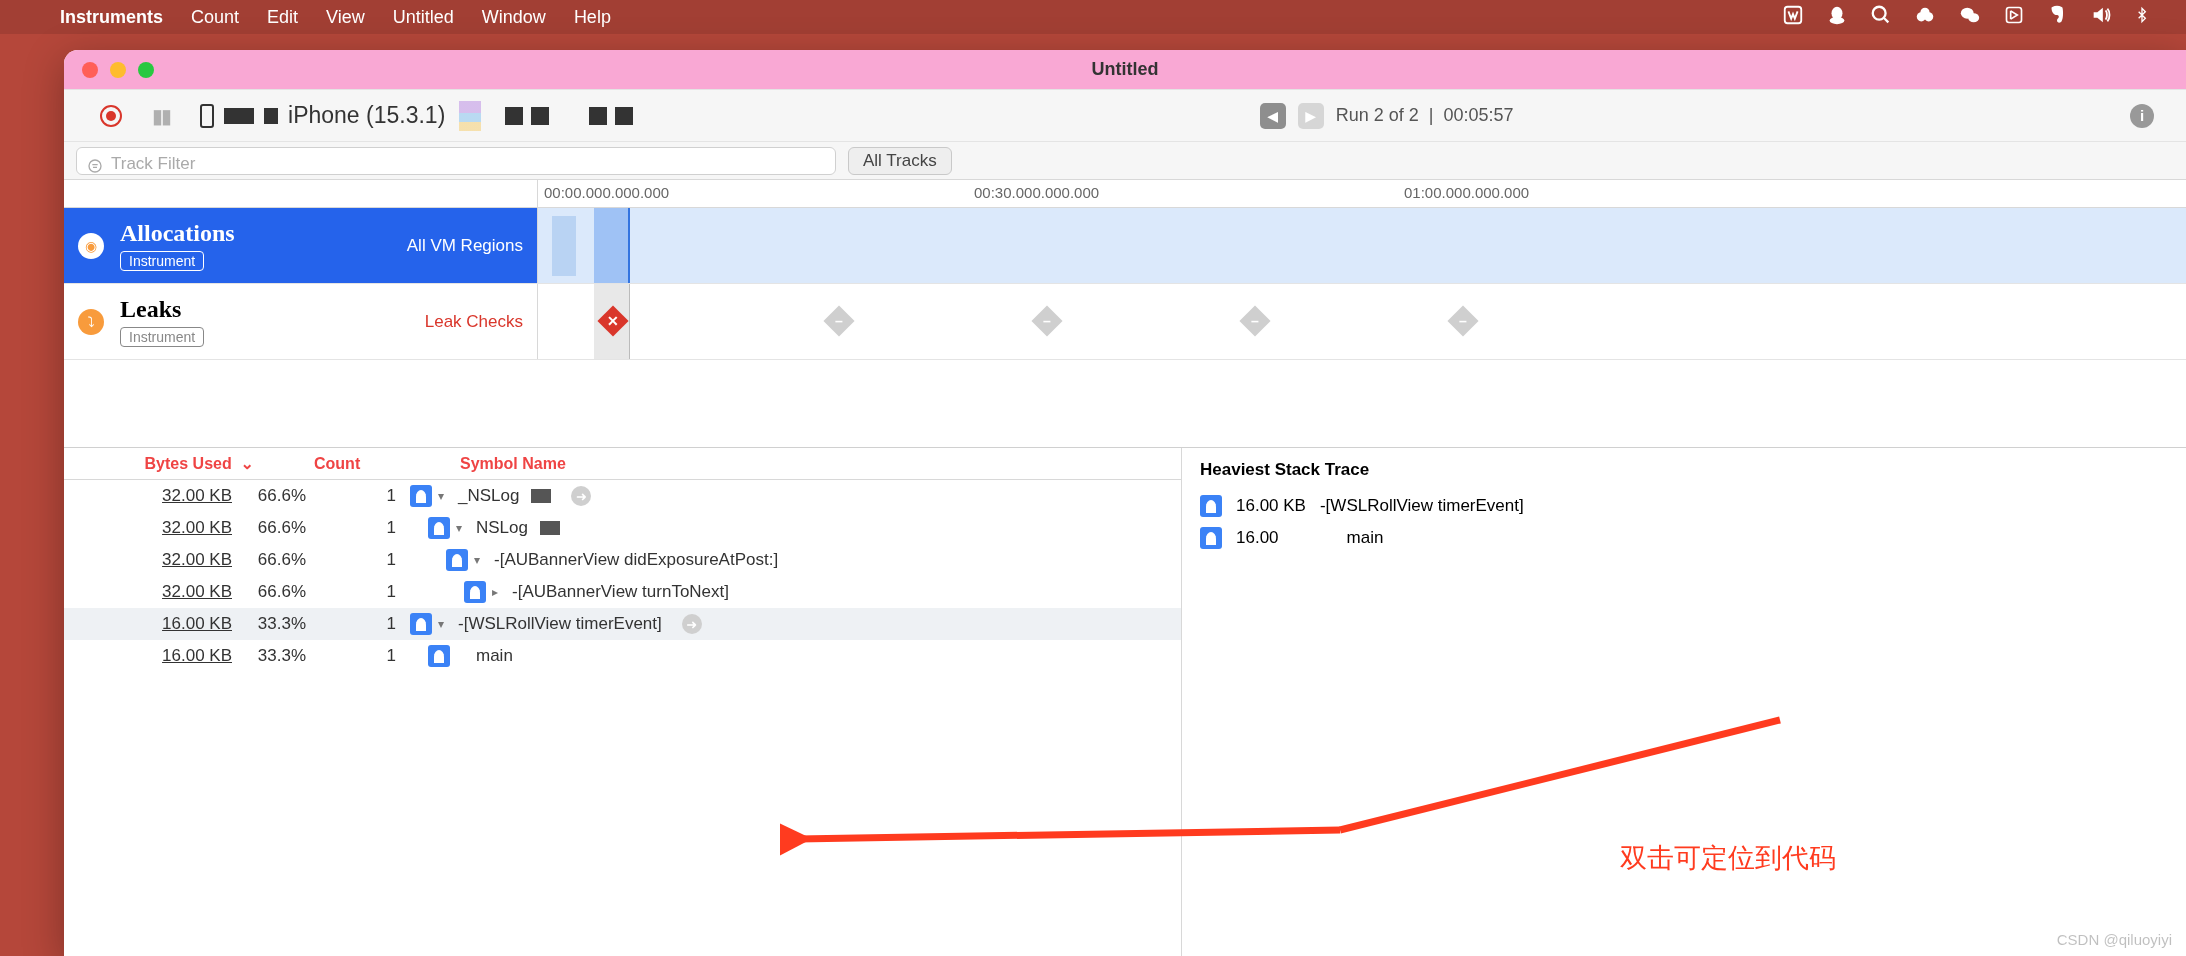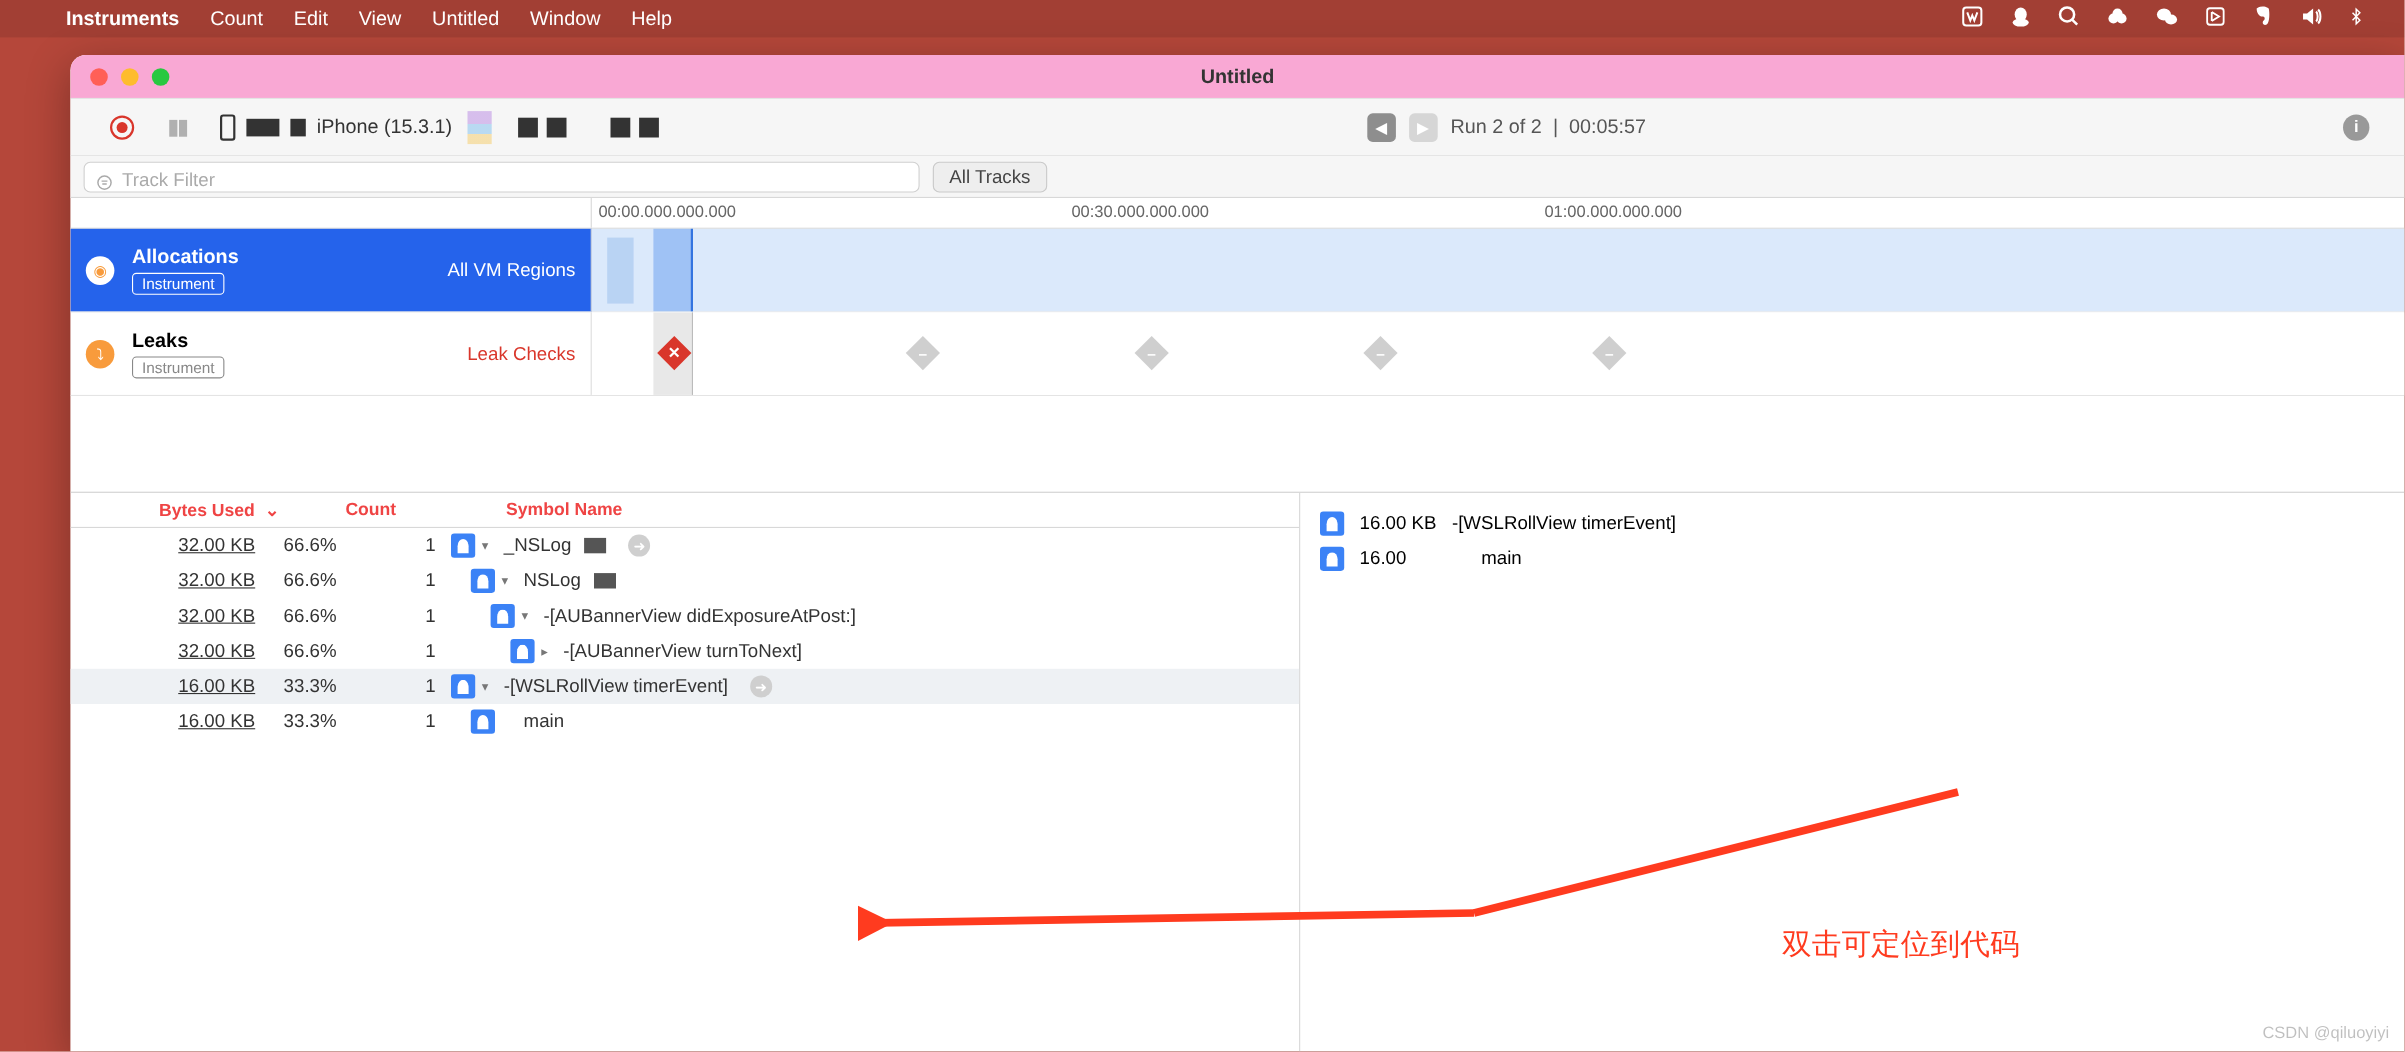--- a/index.html
+++ b/index.html
@@ -19,21 +19,21 @@
 .traffic { display: flex; gap: 12px; padding-left: 18px; }
 .traffic .dot { width: 16px; height: 16px; border-radius: 50%; }
 .dot.red { background: #ff5f57; } .dot.yellow { background: #febc2e; } .dot.green { background: #28c840; }
 .title-text { position: absolute; left: 50%; transform: translateX(-50%); font-weight: 600; color: #333; font-size: 18px; }
 
 
 .toolbar { height: 52px; background: #f6f6f6; border-bottom: 1px solid #e4e4e4; display: flex; align-items: center; padding: 0 12px; }
 .record-btn { width: 22px; height: 22px; border: 2.5px solid #d9362b; border-radius: 50%; margin: 0 30px 0 24px; position: relative; cursor: pointer; }
 .record-btn::after { content: ''; position: absolute; inset: 4px; background: #d9362b; border-radius: 50%; }
 .pause-btn { color: #b0b0b0; margin-right: 30px; font-size: 20px; letter-spacing: -2px; }
-.device { display: flex; align-items: center; gap: 10px; font-size: 18px; color: #333; }
+.device { display: flex; align-items: center; gap: 10px; font-size: 23px; color: #333; }
 .device .phone-ico { width: 14px; height: 24px; border: 2px solid #333; border-radius: 3px; }
 .device .redact { background: #333; height: 16px; }
 .center-ctrl { margin-left: auto; margin-right: auto; display: flex; align-items: center; gap: 12px; }
 .navbtn { width: 26px; height: 26px; background: #8e8e8e; color: #fff; border-radius: 5px; display: flex; align-items: center; justify-content: center; font-size: 14px; }
 .navbtn.dis { background: #d6d6d6; }
 .run-text { font-size: 18px; color: #555; }
 .info-ico { width: 24px; height: 24px; background: #999; border-radius: 50%; color: #fff; display: flex; align-items: center; justify-content: center; font-weight: 700; font-size: 15px; margin-right: 20px; }
 .color-strip { width: 22px; height: 30px; margin: 0 14px; background: linear-gradient(#c9a6e8 40%, #9fcef0 40% 70%, #f5d78e 70%); opacity: 0.7; }
 .redact-blocks { display: flex; gap: 8px; margin: 0 10px; }
 .redact-blocks span { width: 18px; height: 18px; background: #333; }
@@ -51,21 +51,21 @@
 
 
 .track { height: 76px; border-bottom: 1px solid #e4e4e4; display: flex; }
 .track .lpanel { width: 474px; border-right: 1px solid #d8d8d8; display: flex; align-items: center; padding: 0 14px; gap: 16px; }
 .track .content { flex: 1; position: relative; background: #fff; }
 .track.sel .lpanel { background: #2563eb; color: #fff; }
 .track .tico { width: 26px; height: 26px; border-radius: 50%; display: flex; align-items: center; justify-content: center; font-size: 14px; }
 .track.sel .tico { background: #fff; color: #f89b3c; }
 .track:not(.sel) .tico { background: #f89b3c; color: #fff; }
 .track .tinfo { flex: 1; }
-.track .tname { font-weight: 600; font-size: 18px; }
+.track .tname { font-weight: 600; font-size: 24px; font-family: Liberation Serif, serif; }
 .track .tbadge { display: inline-block; border: 1px solid currentColor; border-radius: 4px; padding: 1px 8px; font-size: 14px; margin-top: 4px; }
 .track .tmode { font-size: 17px; }
 .track.sel .tmode { color: #fff; }
 .track:not(.sel) .tmode { color: #d9362b; }
 .alloc-bar { position: absolute; left: 14px; top: 8px; width: 24px; height: 60px; background: #b9d3f3; }
 .alloc-sel { position: absolute; left: 56px; top: 0; width: 36px; height: 100%; background: #9fc2f5; border-right: 2px solid #3374e0; }
 .alloc-sel2 { position: absolute; left: 56px; top: 0; width: 36px; height: 100%; background: #e8e8e8; border-right: 1px solid #bbb; }
 .leak-mark { position: absolute; top: 26px; width: 22px; height: 22px; transform: rotate(45deg); display: flex; align-items: center; justify-content: center; }
 .leak-mark.red { background: #d9362b; color: #fff; }
 .leak-mark.gray { background: #cfcfcf; }
@@ -329,20 +329,21 @@
             <div class="c2">1</div>
             <div class="c3" style="padding-left:18px">
               <span class="uico"></span>
               <span class="disclosure"></span>
               <span>main</span>
             </div>
           </div>
         </div>
     </div>
     <div class="stack-pane">
+      <div class="stack-title">Heaviest Stack Trace</div>
       <div class="srow">
         <span class="uico"></span>
         <span>16.00 KB</span>
         <span>-[WSLRollView timerEvent]</span>
       </div>
       <div class="srow">
         <span class="uico"></span>
         <span>16.00</span>
         <span style="width:40px"></span>
         <span>main</span>

